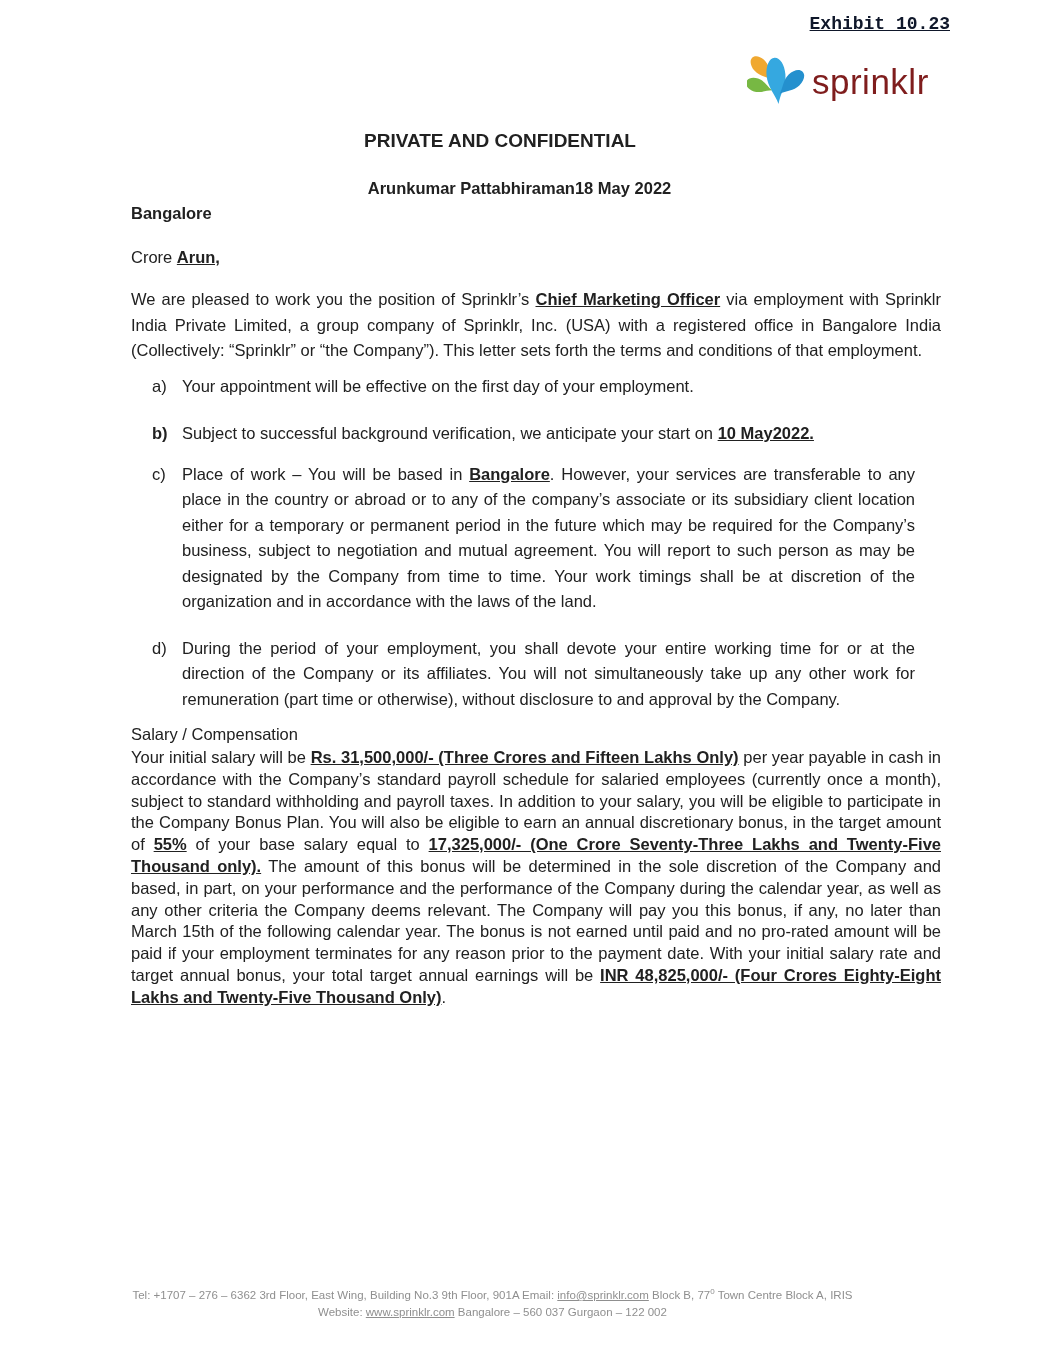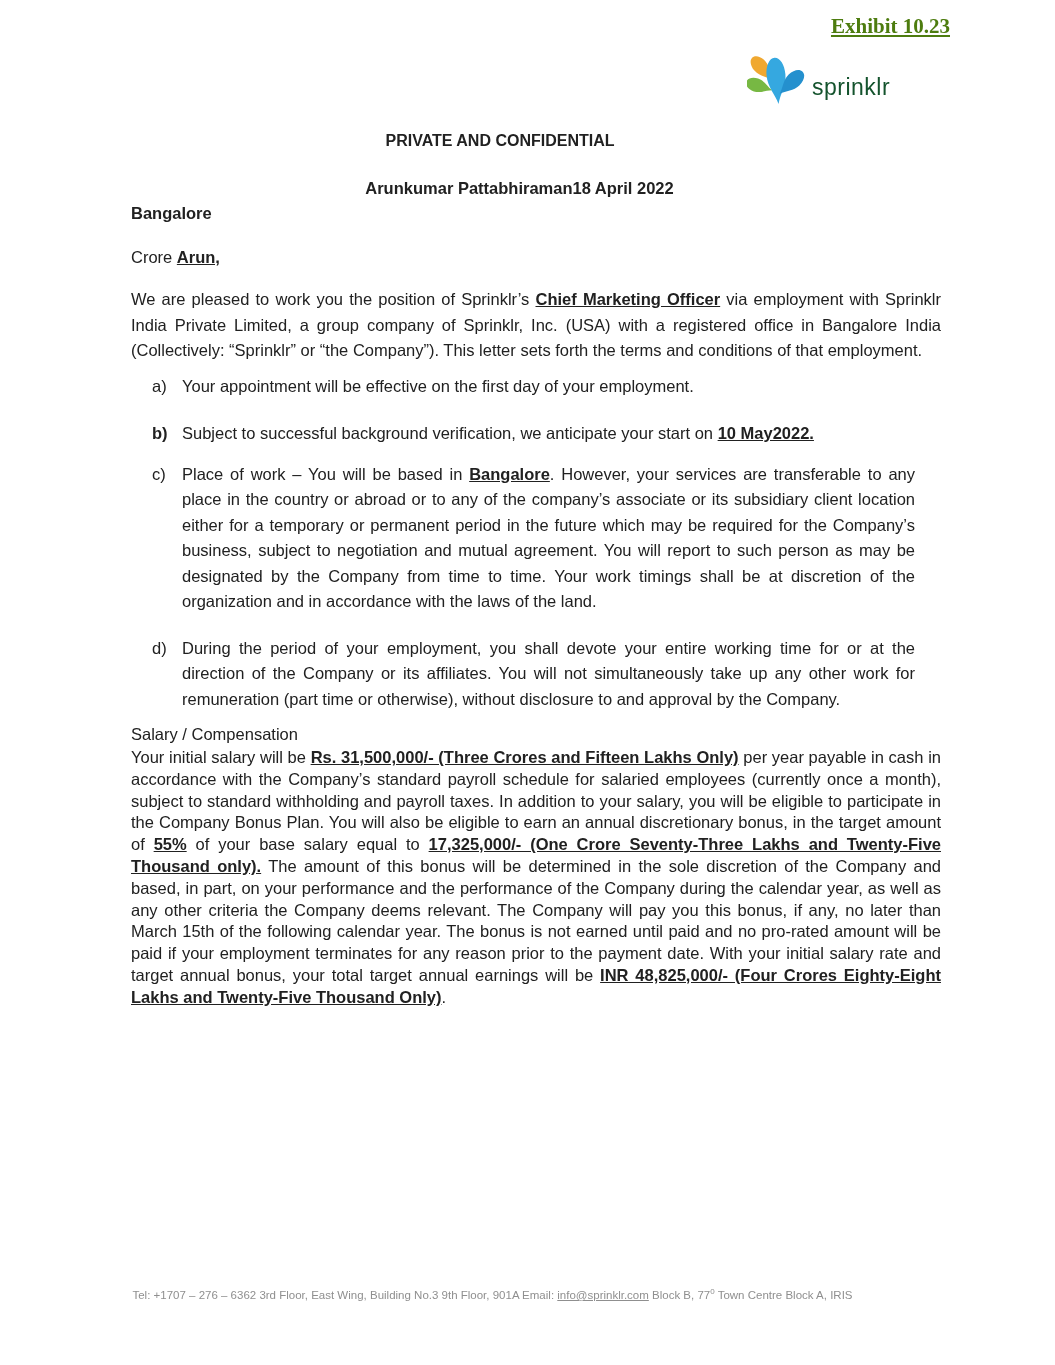--- a/index.html
+++ b/index.html
@@ -9,45 +9,45 @@
     font-family:"Liberation Sans", sans-serif;
     color:#212121;
     position:relative;
     overflow:hidden;
   }
   .page { position:relative; width:1055px; height:1365px; background:#ffffff; }
 
   
   .exhibit {
     position:absolute; top:14px; right:105px;
-    font-family:Liberation Serif, serif;
-    font-weight:700; font-size:21px;
+    font-family:Liberation Mono, monospace;
+    font-weight:700; font-size:18px;
     text-decoration:underline;
-    color:#4d7c0f;
+    color:#0f172a;
   }
   .logo {
     position:absolute; top:44px; left:747px;
     display:flex; align-items:flex-end; gap:7px;
   }
   .logo-text {
-    font-size:23px; line-height:1;
-    color:#14532d; letter-spacing:0.5px;
+    font-size:35px; line-height:1;
+    color:#7f1d1d; letter-spacing:0.5px;
     padding-bottom:9px;
   }
 
   
   .content {
     position:absolute; left:131px; top:0;
     width:810px;
     font-size:16.5px; color:#212121;
   }
   b { font-weight:700;text-decoration:underline; }
   .private {
     margin-top:131px; padding-right:72px;
-    text-align:center; font-weight:700; font-size:16px;
+    text-align:center; font-weight:700; font-size:19px;
     line-height:20px;
   }
   .addr-row {
     margin-top:25px;
     display:flex; justify-content:center;
     font-weight:700; line-height:25px;
   }
   .addr-date { padding-right:33px; }
   .addr-city { font-weight:700; line-height:25px; }
   .salutation { margin-top:19px; line-height:25px; }
@@ -98,21 +98,21 @@
     </span>
     <span class="logo-text">sprinklr</span>
   </div>
 
   <div class="content">
 
     <div class="private">PRIVATE AND CONFIDENTIAL</div>
 
     <div class="addr-row">
       <span>Arunkumar Pattabhiraman</span>
-      <span class="addr-date">18 April 2022</span>
+      <span class="addr-date">18 May 2022</span>
     </div>
     <div class="addr-city">Bangalore</div>
 
     <div class="salutation"><span>Crore </span><b>Arun,</b></div>
 
     <p class="intro"><span>We are pleased to work you the position of Sprinklr’s </span><b>Chief Marketing Officer</b><span> via employment with Sprinklr India Private Limited, a group company of Sprinklr, Inc. (USA) with a registered office in Bangalore India (Collectively: “Sprinklr” or “the Company”). This letter sets forth the terms and conditions of that employment.</span></p>
 
     <ul class="terms">
       <li class="term term-a">
         <span class="marker">a)</span>
@@ -133,15 +133,16 @@
     </ul>
 
     <div class="salary-heading">Salary / Compensation</div>
 
     <p class="salary-para"><span>Your initial salary will be </span><b>Rs. 31,500,000/- (Three Crores and Fifteen Lakhs Only)</b><span> per year payable in cash in accordance with the Company’s standard payroll schedule for salaried employees (currently once a month), subject to standard withholding and payroll taxes. In addition to your salary, you will be eligible to participate in the Company Bonus Plan. You will also be eligible to earn an annual discretionary bonus, in the target amount of </span><b>55%</b><span> of your base salary equal to </span><b>17,325,000/- (One Crore Seventy-Three Lakhs and Twenty-Five Thousand only).</b><span> The amount of this bonus will be determined in the sole discretion of the Company and based, in part, on your performance and the performance of the Company during the calendar year, as well as any other criteria the Company deems relevant. The Company will pay you this bonus, if any, no later than March 15th of the following calendar year. The bonus is not earned until paid and no pro-rated amount will be paid if your employment terminates for any reason prior to the payment date. With your initial salary rate and target annual bonus, your total target annual earnings will be </span><b>INR 48,825,000/- (Four Crores Eighty-Eight Lakhs and Twenty-Five Thousand Only)</b><span>.</span></p>
 
   </div>
 
   <div class="footer">
     <div><span>Tel: +1707 – 276 – 6362 3rd Floor, East Wing, Building No.3 9th Floor, 901A Email: </span><span class="flink">info@sprinklr.com</span><span> Block B, 77</span><sup>0</sup><span> Town Centre Block A, IRIS</span></div>
+    <div><span>Website: </span><span class="flink">www.sprinklr.com</span><span> Bangalore – 560 037 Gurgaon – 122 002</span></div>
   </div>
 
 </div>
 
 </body></html>

